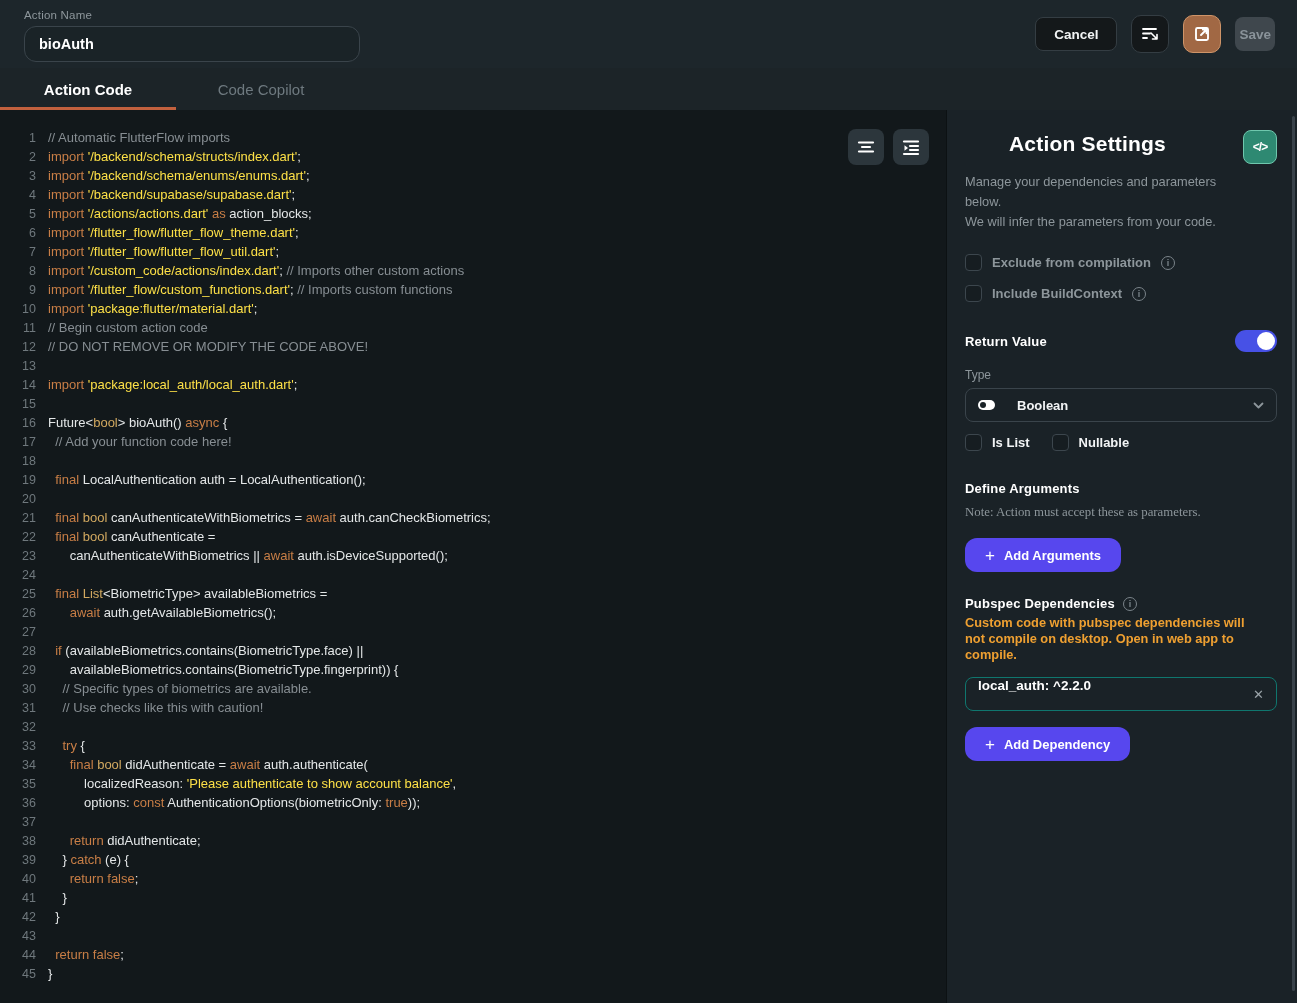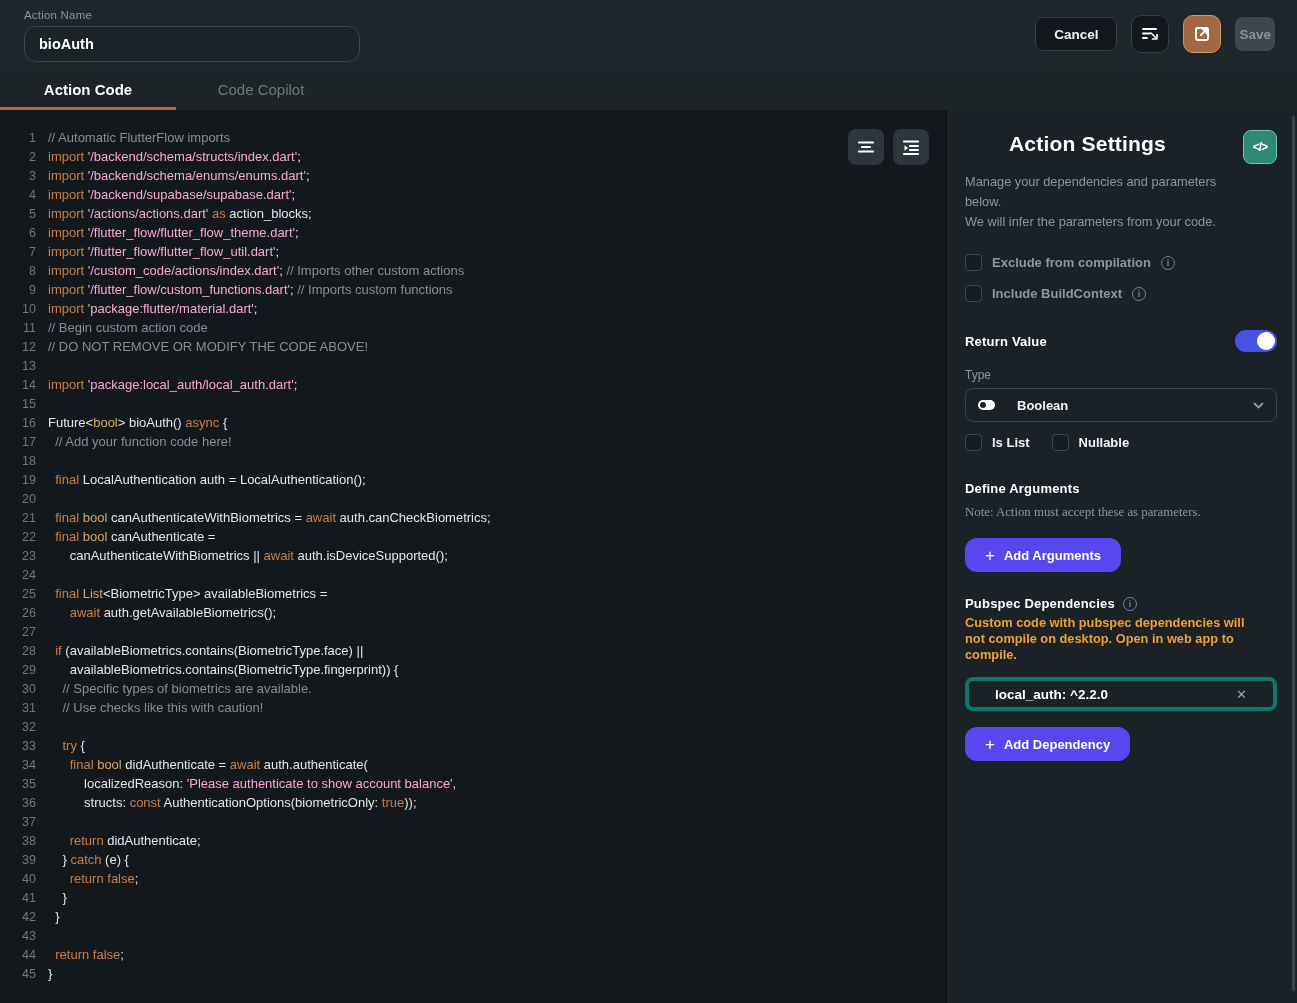--- a/index.html
+++ b/index.html
@@ -77,21 +77,21 @@
   }
   .code-line { height:19px; display:flex; align-items:center; font-size:13px; }
   .ln {
     width:36px; flex:0 0 36px; text-align:right; color:#6f787d;
     font-size:12.5px; user-select:none;
   }
   .lc { margin-left:12px; white-space:pre; }
   .tok-p { color:#e4e7e8; }
   .tok-k { color:#c87e46; }
   .tok-t { color:#d2a960; }
-  .tok-s { color:#f9a8d4; }
+  .tok-s { color:#fde047; }
   .tok-c { color:#878e93; }
 
   
   .panel {
     width:351px; background:#1a2227; border-left:1px solid #0c1113;
     padding:22px 20px 0 18px; position:relative;
   }
   .panel-scroll {
     position:absolute; top:6px; right:2px; width:3px; height:875px;
     background:#39424a; border-radius:2px;
@@ -144,22 +144,22 @@
   .btn-primary {
     margin-top:16px; height:34px; padding:0 20px; background:#5747ee;
     border:none; border-radius:12px; color:#fff; font-weight:bold;
     font-size:13px; display:inline-flex; align-items:center; gap:9px;
     cursor:pointer; font-family:"Liberation Sans", sans-serif;
   }
   .plus { font-size:17px; font-weight:normal; line-height:1; }
   .section-title-row { display:flex; align-items:center; gap:8px; }
   .warning { margin-top:4px; font-size:12.8px; line-height:16px; color:#efa031; font-weight:bold; width:300px; }
   .dep-box {
-    margin-top:14px; height:34px; border:4px solid #0f766e; border-radius:8px;
-    display:flex; align-items:center; padding:0 26px;
+    margin-top:14px; height:34px; border:1px solid #0f766e; border-radius:8px;
+    display:flex; padding:0 12px;
   }
   .dep-text { flex:1; font-size:13.5px; font-weight:bold; color:#ffffff; }
   .dep-close { color:#9aa3a8; font-size:13px; cursor:pointer; background:none; border:none; }
   svg { display:block; }
 </style>
 </head>
 <body>
 
 <div class="header">
   <div class="name-group">
@@ -334,21 +334,21 @@
         <div class="code-line">
           <span class="ln">34</span>
           <span class="lc"><span class="tok-p">      </span><span class="tok-k">final</span><span class="tok-p"> </span><span class="tok-t">bool</span><span class="tok-p"> didAuthenticate = </span><span class="tok-k">await</span><span class="tok-p"> auth.authenticate(</span></span>
         </div>
         <div class="code-line">
           <span class="ln">35</span>
           <span class="lc"><span class="tok-p">          localizedReason: </span><span class="tok-s">'Please authenticate to show account balance'</span><span class="tok-p">,</span></span>
         </div>
         <div class="code-line">
           <span class="ln">36</span>
-          <span class="lc"><span class="tok-p">          structs: </span><span class="tok-k">const</span><span class="tok-p"> AuthenticationOptions(biometricOnly: </span><span class="tok-k">true</span><span class="tok-p">));</span></span>
+          <span class="lc"><span class="tok-p">          options: </span><span class="tok-k">const</span><span class="tok-p"> AuthenticationOptions(biometricOnly: </span><span class="tok-k">true</span><span class="tok-p">));</span></span>
         </div>
         <div class="code-line">
           <span class="ln">37</span>
           <span class="lc"></span>
         </div>
         <div class="code-line">
           <span class="ln">38</span>
           <span class="lc"><span class="tok-p">      </span><span class="tok-k">return</span><span class="tok-p"> didAuthenticate;</span></span>
         </div>
         <div class="code-line">

